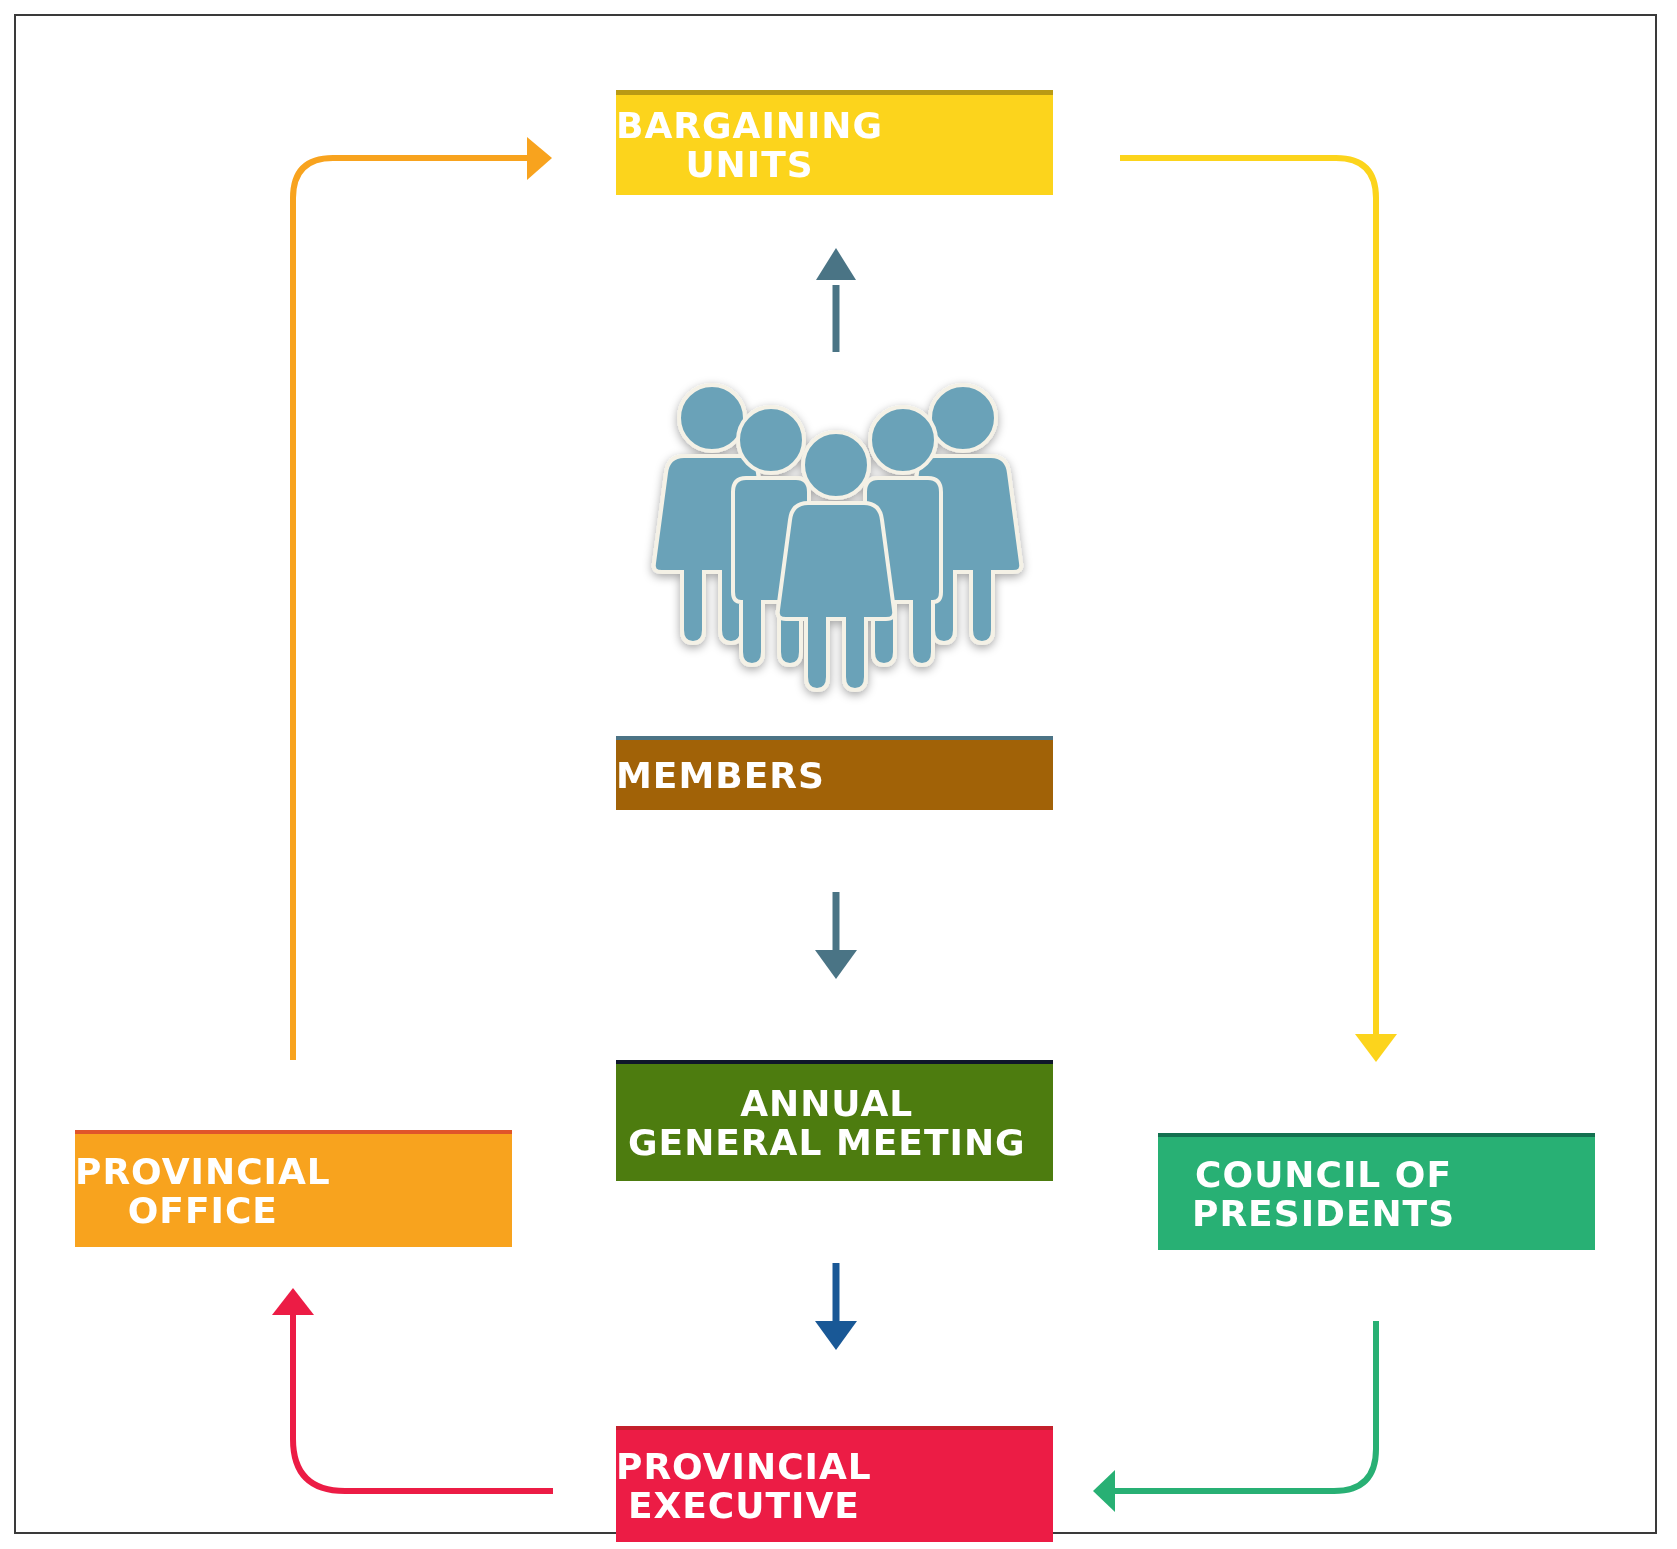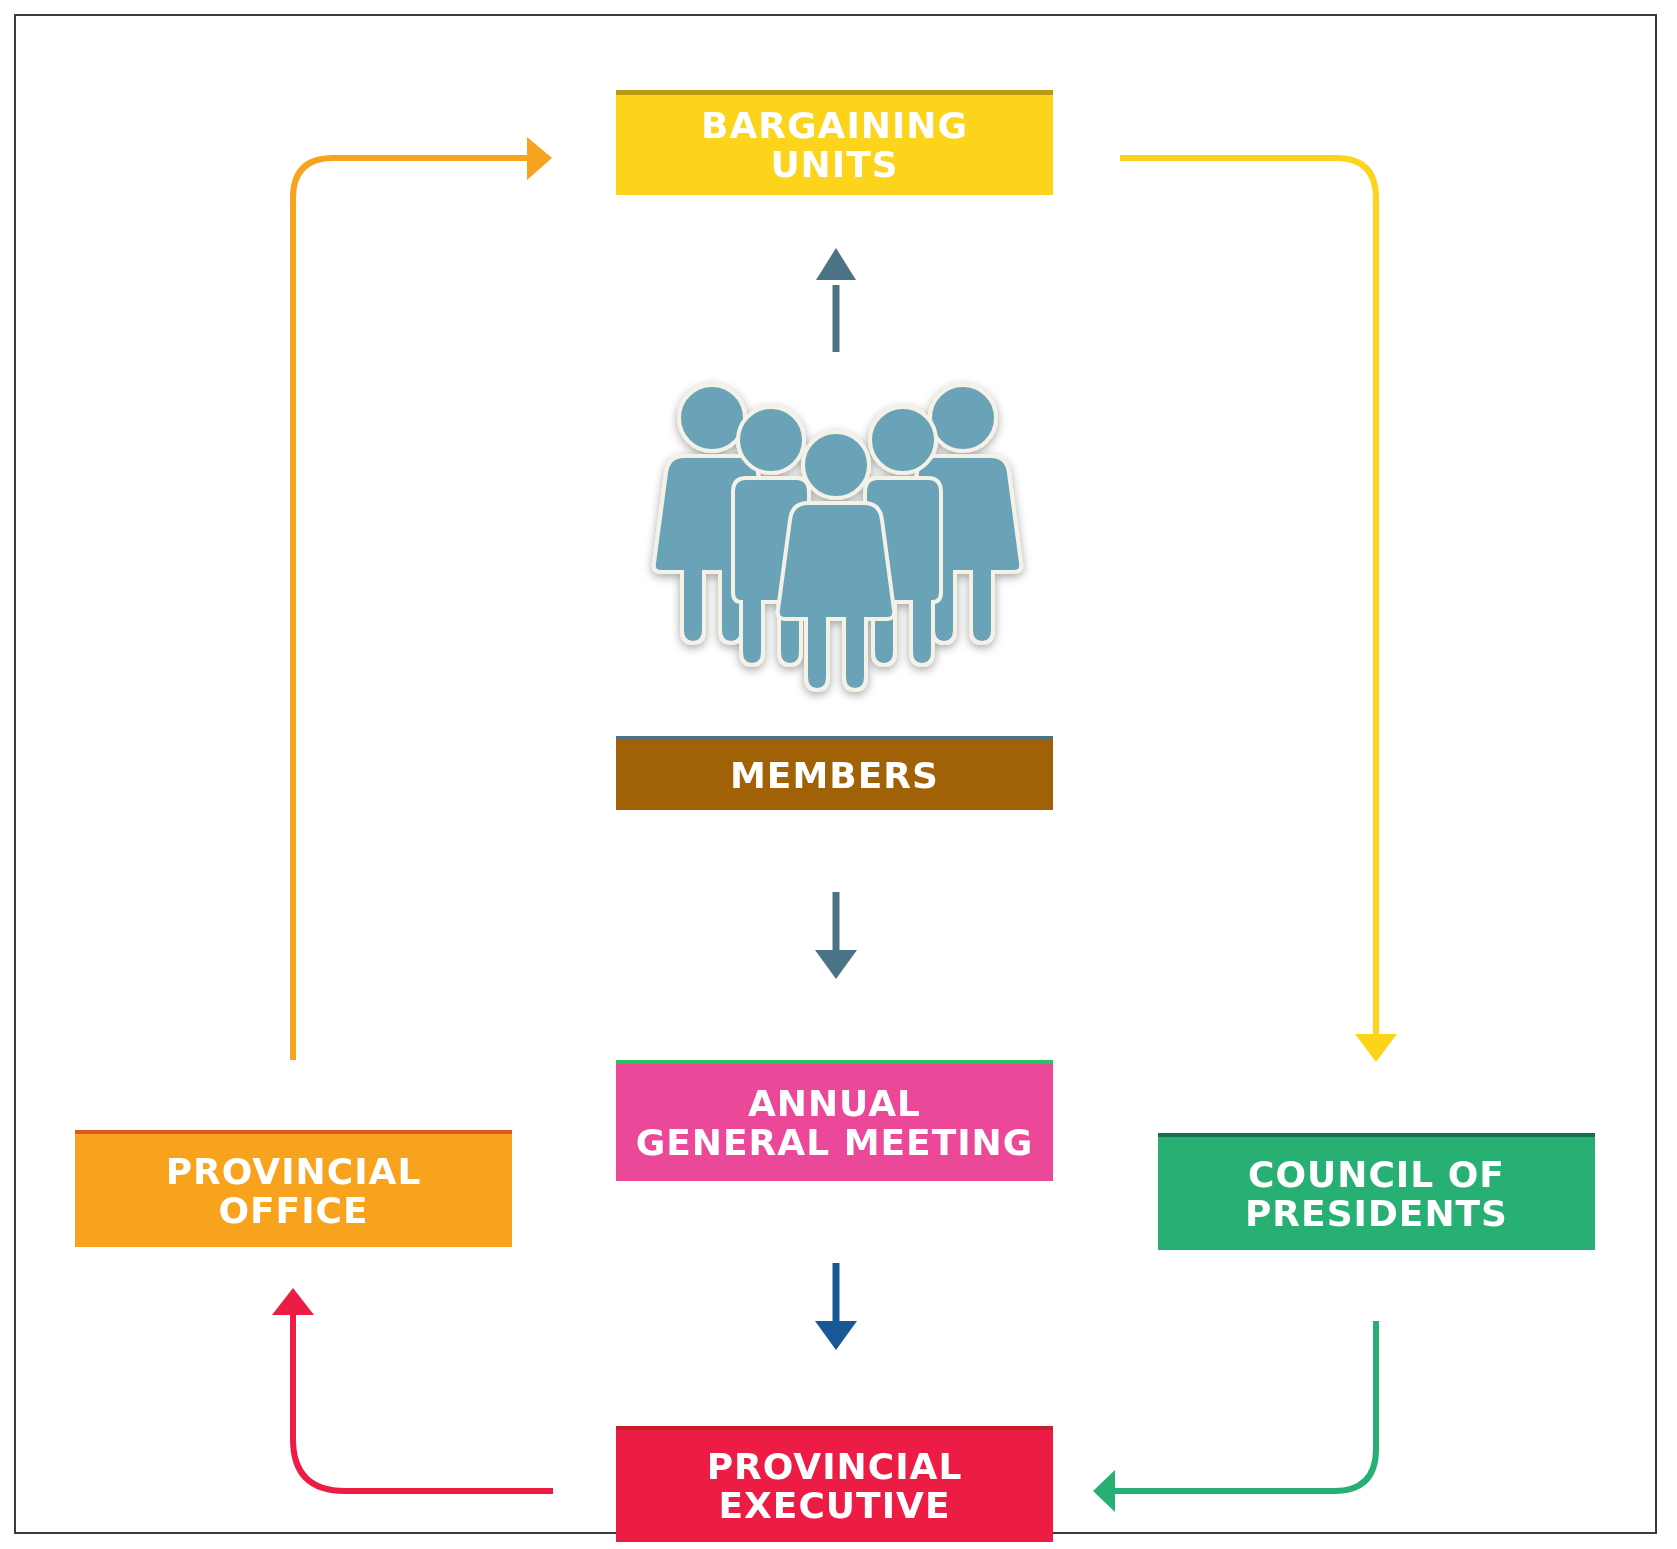--- a/index.html
+++ b/index.html
@@ -1,21 +1,21 @@
 <!DOCTYPE html>
 <html><head>
 <meta charset="utf-8">
 <style>
   html, body { margin: 0; padding: 0; background: #ffffff; }
   body { width: 1677px; height: 1549px; position: relative; overflow: hidden;
          font-family: "DejaVu Sans", sans-serif; }
   .frame { position: absolute; left: 14px; top: 14px; width: 1643px; height: 1520px;
            border: 2px solid #3a3a3a; box-sizing: border-box; background: #fff; }
   .box { position: absolute; width: 437px; box-sizing: border-box;
-         display: flex; align-items: center; justify-content: center; text-align: center;
+         display: flex; align-items: center; justify-content: flex-start; text-align: center;
          color: #ffffff; font-weight: bold; font-size: 36px; line-height: 39px; letter-spacing: 1px; }
   .box span { white-space: pre-line; }
   svg.overlay { position: absolute; left: 0; top: 0; }
 </style>
 </head>
 <body>
 
 <div class="frame"></div>
 
 <svg class="overlay" width="1677" height="1549">
@@ -81,31 +81,31 @@
 
 <div class="box" style="left:616px; top:90px; height:105px; background:#FCD41C; border-top:5px solid #B99A14;">
   <span>BARGAINING
 UNITS</span>
 </div>
 
 <div class="box" style="left:616px; top:736px; height:74px; background:#a16207; border-top:4px solid #4C7385;">
   <span>MEMBERS</span>
 </div>
 
-<div class="box" style="left:616px; top:1060px; height:121px; background:#ec4899; border-top:4px solid #22c55e;">
+<div class="box" style="left:616px; top:1060px; height:121px; background:#4d7c0f; border-top:4px solid #0f172a;padding-left:12px;">
   <span>ANNUAL
 GENERAL MEETING</span>
 </div>
 
 <div class="box" style="left:616px; top:1426px; height:116px; background:#EC1C45; border-top:4px solid #C4202C;">
   <span>PROVINCIAL
 EXECUTIVE</span>
 </div>
 
 <div class="box" style="left:75px; top:1130px; height:117px; background:#F8A31E; border-top:4px solid #E0552A;">
   <span>PROVINCIAL
 OFFICE</span>
 </div>
 
-<div class="box" style="left:1158px; top:1133px; height:117px; background:#28B074; border-top:4px solid #137050;">
+<div class="box" style="left:1158px; top:1133px; height:117px; background:#28B074; border-top:4px solid #137050;padding-left:34px;">
   <span>COUNCIL OF
 PRESIDENTS</span>
 </div>
 
 </body></html>

